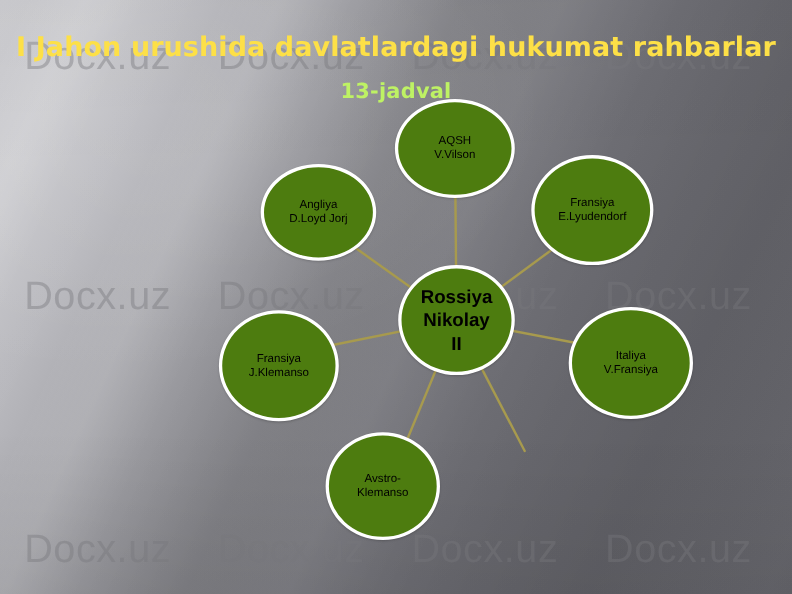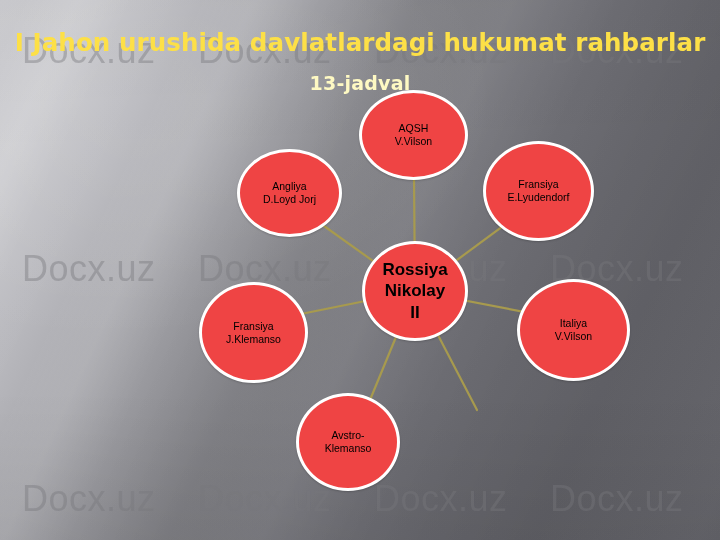--- a/index.html
+++ b/index.html
@@ -106,38 +106,38 @@
   }
   .subtitle {
     position: absolute;
     left: 0;
     right: 0;
     top: 72px;
     text-align: center;
     font-family: "DejaVu Sans", sans-serif;
     font-size: 19px;
     font-weight: 600;
-    color: #fef9c3;
+    color: #bef264;
     letter-spacing: 0.2px;
   }
 
   
   .diagram {
     position: absolute;
     inset: 0;
   }
   .connectors {
     position: absolute;
     left: 0; top: 0;
     width: 720px; height: 540px;
   }
   .node {
     position: absolute;
     border-radius: 50%;
-    background: #ef4444;
+    background: #4d7c0f;
     border: 3px solid #ffffff;
     box-sizing: border-box;
     display: flex;
     align-items: center;
     justify-content: center;
     text-align: center;
     color: #000000;
     line-height: 1.22;
     box-shadow: 0 1px 2px rgba(0,0,0,0.18);
   }
@@ -216,21 +216,21 @@
 V.Vilson</span>
     </div>
 
     <div class="node node-outer" id="node-germaniya">
       <span class="label">Fransiya
 E.Lyudendorf</span>
     </div>
 
     <div class="node node-outer" id="node-italiya">
       <span class="label">Italiya
-V.Vilson</span>
+V.Fransiya</span>
     </div>
 
 
     <div class="node node-outer" id="node-avstro">
       <span class="label">Avstro-
 Klemanso</span>
     </div>
 
     <div class="node node-outer" id="node-fransiya">
       <span class="label">Fransiya

